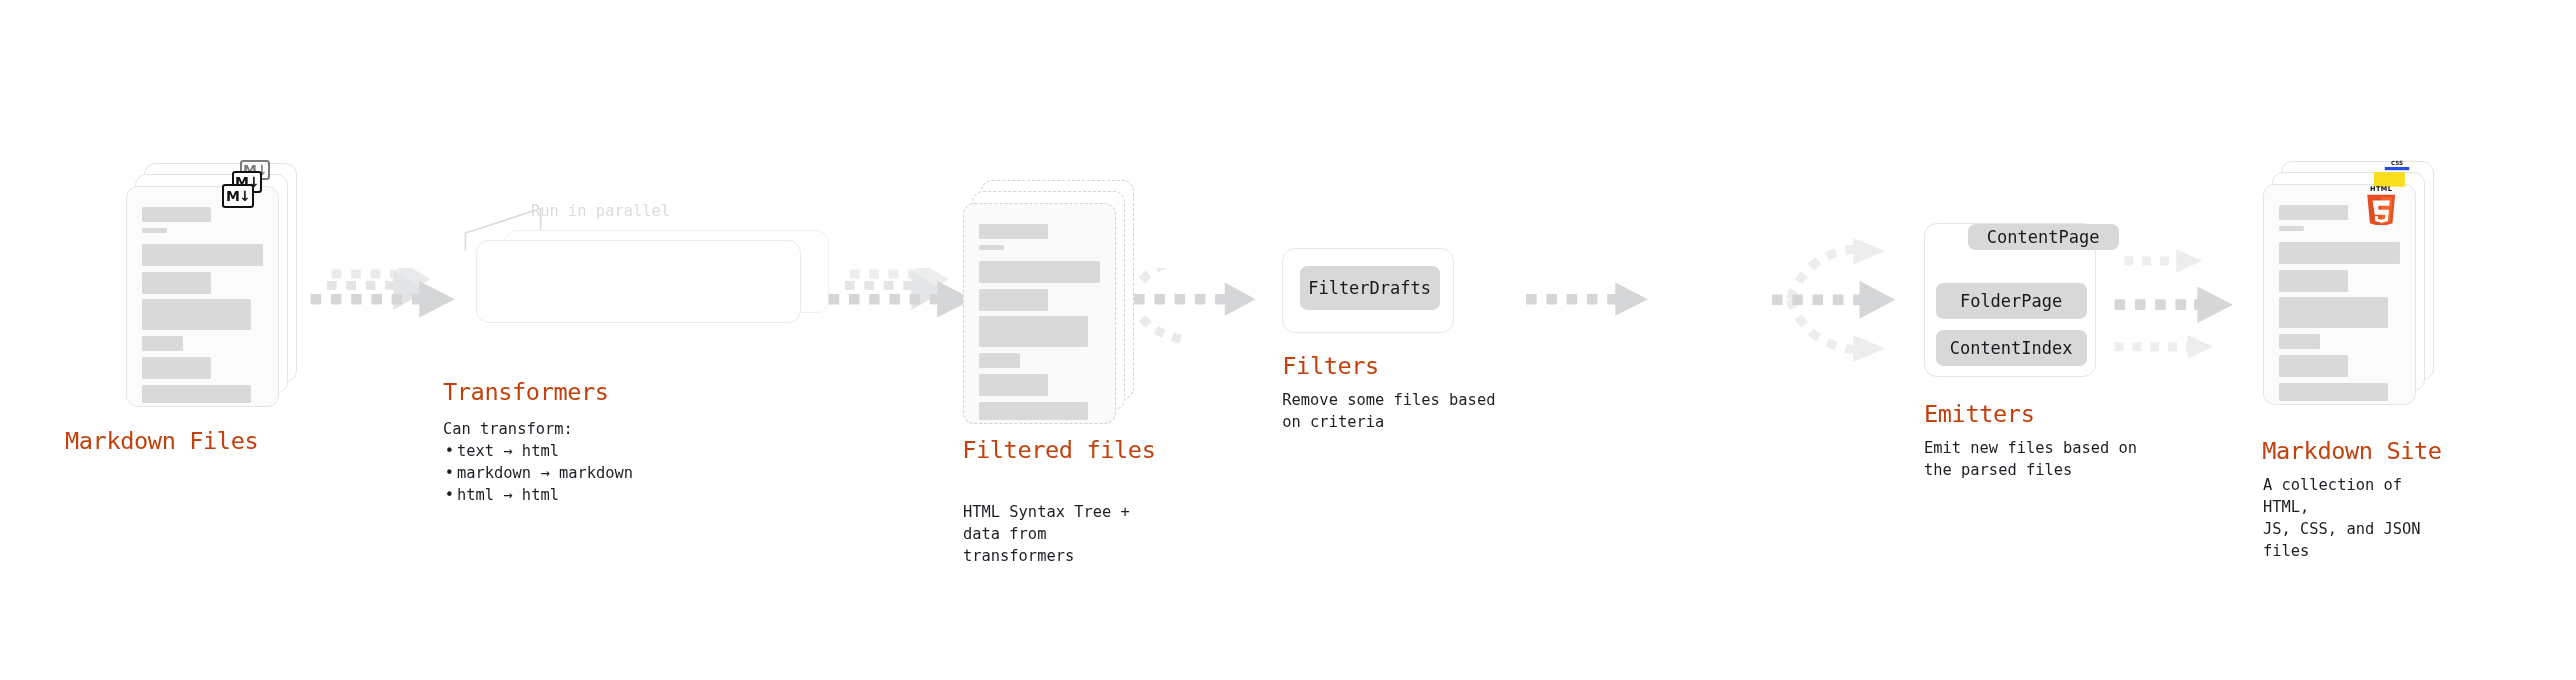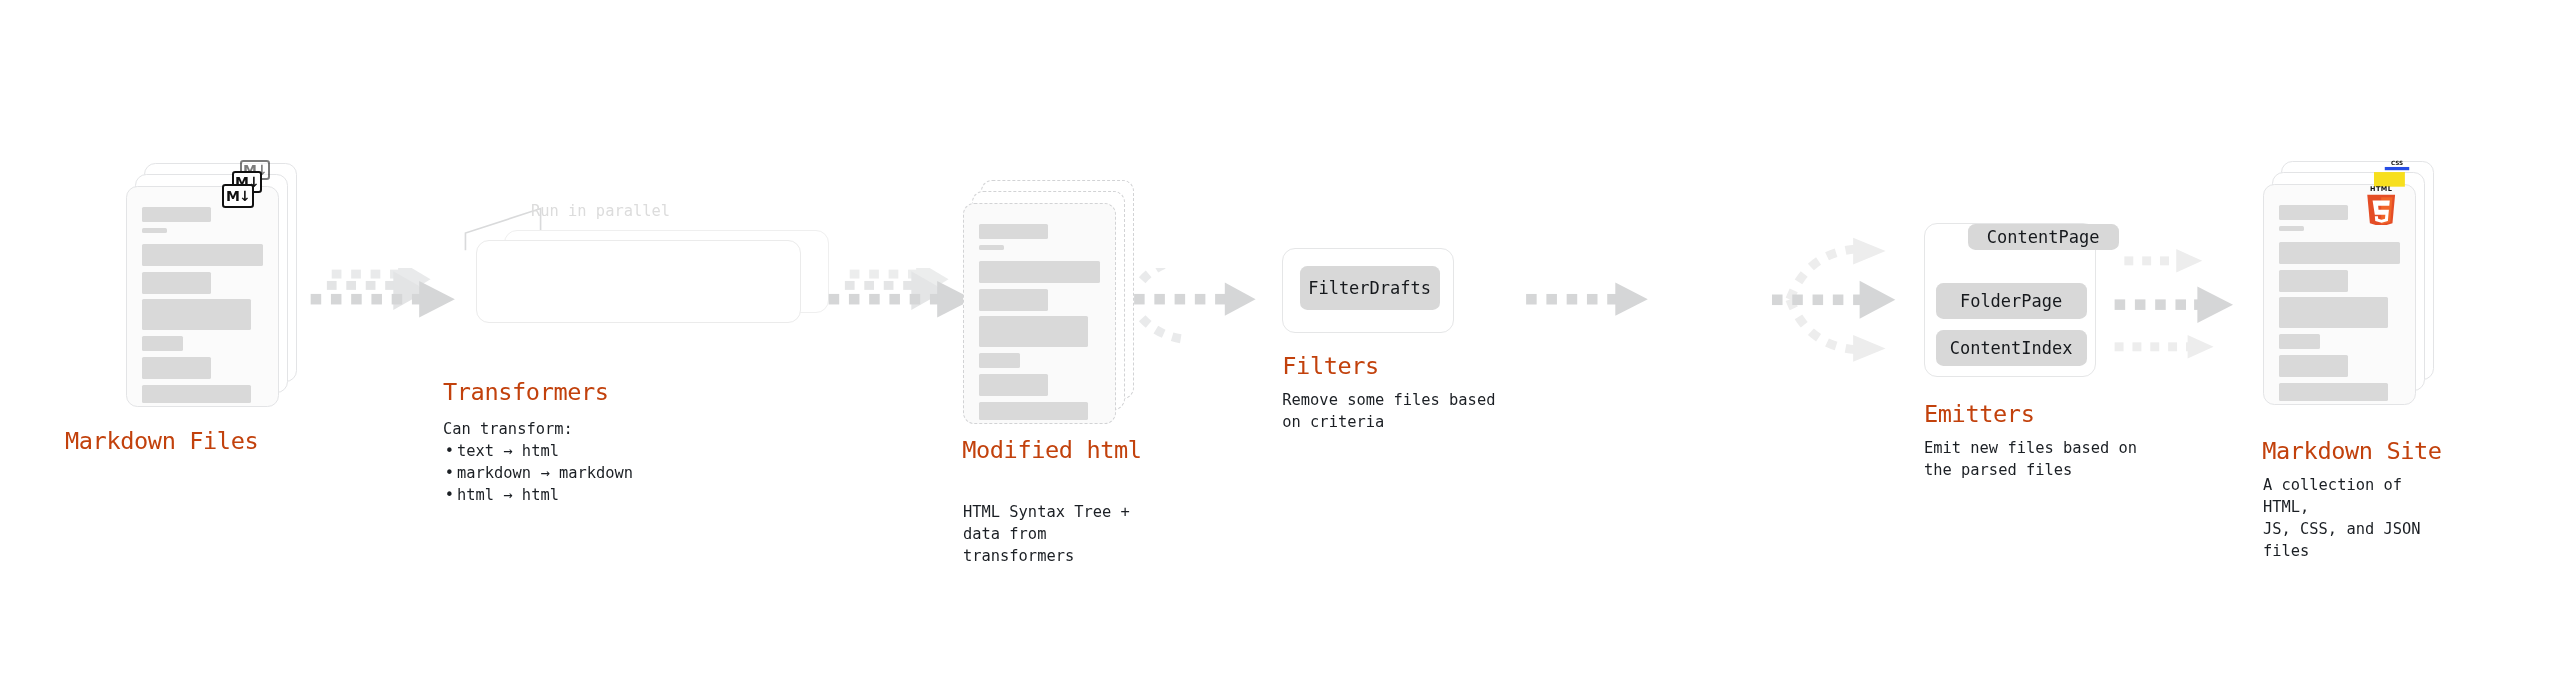--- a/index.html
+++ b/index.html
@@ -192,21 +192,21 @@
           <div class="bar t-sub"></div>
           <div class="bar w100"></div>
           <div class="bar w57"></div>
           <div class="bar w90"></div>
           <div class="bar w34"></div>
           <div class="bar w57b"></div>
           <div class="bar w90b"></div>
         </div>
       </div>
     </div>
-    <div class="title" style="left:-0.8px;top:256px;">Modified html</div>
+    <div class="title" style="left:-0.8px;top:256px;">Filtered files</div>
     <div class="desc" style="left:0px;top:294px;margin-top:28px;">HTML Syntax Tree +
 data from transformers</div>
   </div>
 
   <svg class="arrow" style="left:1134px;top:268px;" width="146" height="81" viewBox="0 0 180 100">
     <g fill="#e9eaeb">
       <path d="M10 15 q20 -22 52 -26" stroke="#e9eaeb" stroke-width="11" stroke-dasharray="11 11" fill="none"></path>
       <path d="M10 62 q20 22 52 26" stroke="#e9eaeb" stroke-width="11" stroke-dasharray="11 11" fill="none"></path>
     </g>
     <g fill="#d5d6d7">

